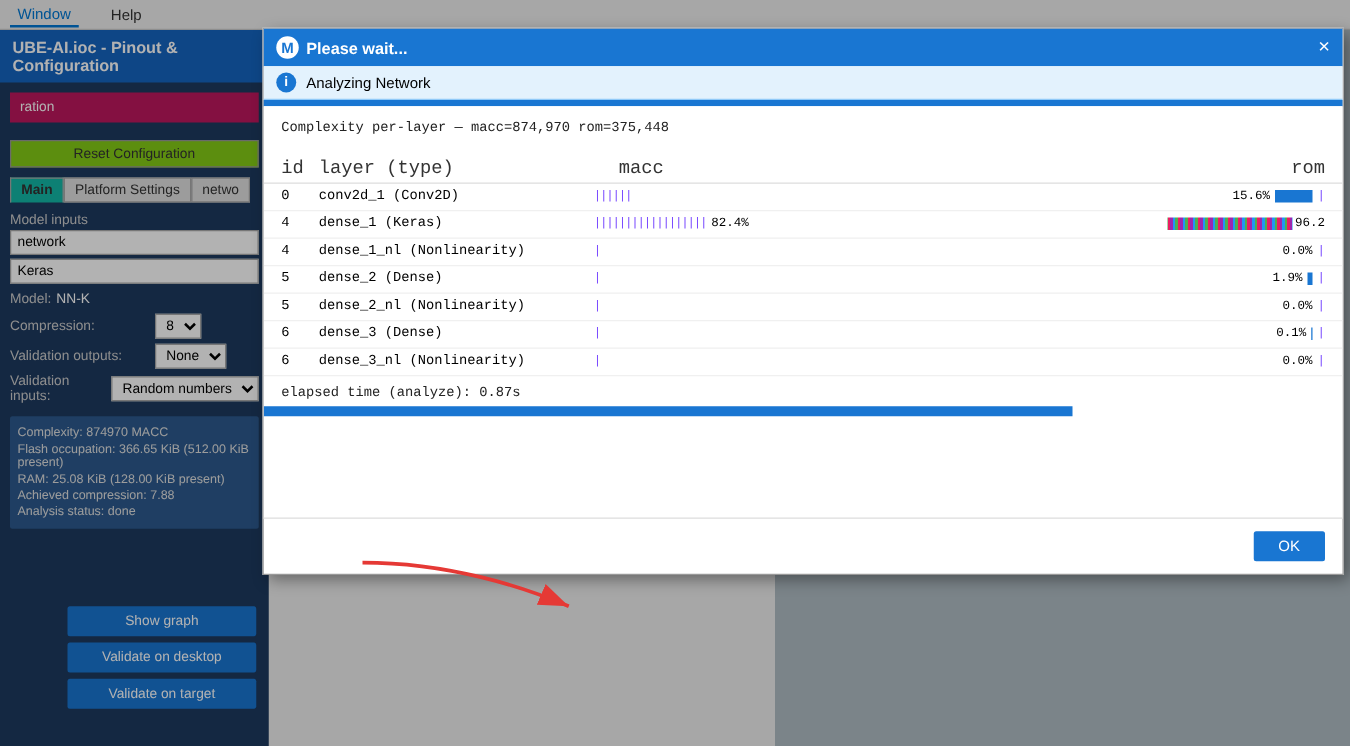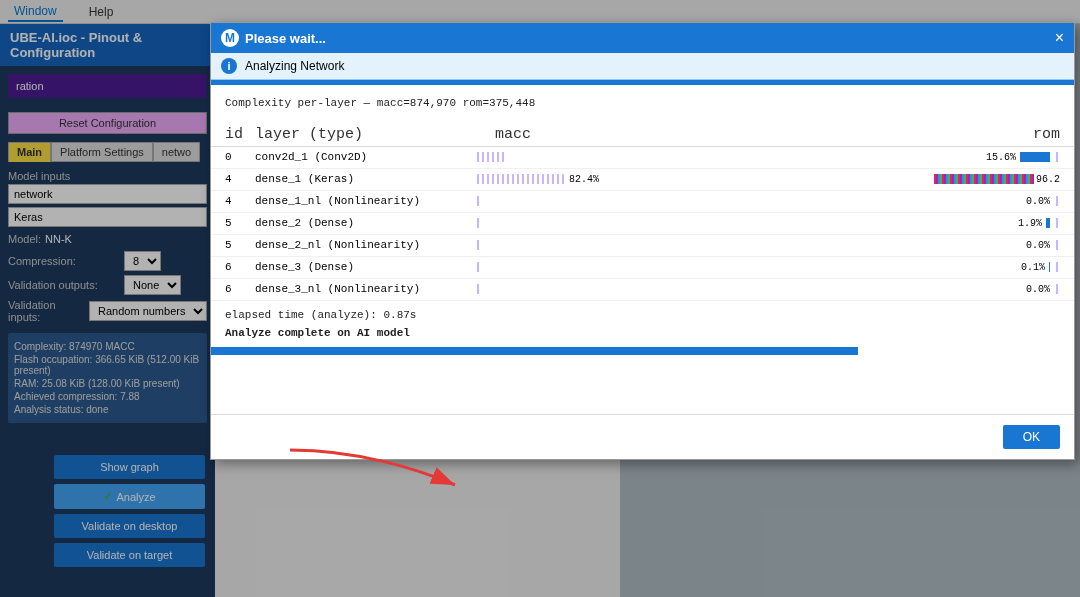--- a/index.html
+++ b/index.html
@@ -46,28 +46,28 @@
       font-size: 13px;
       font-weight: bold;
     }
 
     .sidebar-content {
       padding: 8px;
       color: white;
     }
 
     .sidebar-section {
-      background: #4c1d95;
+      background: #be185d;
       padding: 6px 8px;
       margin-bottom: 6px;
       font-size: 11px;
     }
 
     .reset-btn {
-      background: #f0abfc;
+      background: #84cc16;
       color: #333;
       border: 1px solid #999;
       padding: 4px 12px;
       margin: 8px 0;
       cursor: pointer;
       font-size: 11px;
       width: 100%;
     }
 
     .tabs-row {
@@ -77,21 +77,21 @@
 
     .tab {
       padding: 3px 8px;
       font-size: 11px;
       background: #e0e0e0;
       border: 1px solid #aaa;
       cursor: pointer;
       color: #333;
     }
     .tab.active {
-      background: #fde047;
+      background: #14b8a6;
       border-bottom: none;
       font-weight: bold;
     }
 
     .input-group { margin-bottom: 6px; }
     .input-group label { color: #ccc; font-size: 11px; display: block; margin-bottom: 2px; }
     .input-box {
       width: 100%;
       padding: 3px 5px;
       font-size: 11px;
@@ -397,21 +397,20 @@
       <div class="stat-line">Complexity: 874970 MACC</div>
       <div class="stat-line">Flash occupation: 366.65 KiB (512.00 KiB present)</div>
       <div class="stat-line">RAM: 25.08 KiB (128.00 KiB present)</div>
       <div class="stat-line">Achieved compression: 7.88</div>
       <div class="stat-line">Analysis status: done</div>
     </div>
   </div>
 
   <div style="position:absolute; bottom: 30px; left: 10px; width: 195px; display:flex; flex-direction:column; gap:5px;">
     <button class="action-btn">Show graph</button>
-    <button class="action-btn active-btn">Analyze</button>
     <button class="action-btn">Validate on desktop</button>
     <button class="action-btn">Validate on target</button>
   </div>
 </div>
 
 <div class="arrow-container">
   <svg width="200" height="60" xmlns="http://www.w3.org/2000/svg">
     <defs>
       <marker id="arrowhead" markerWidth="8" markerHeight="6" refX="8" refY="3" orient="auto">
         <polygon points="0 0, 8 3, 0 6" fill="#e53935"></polygon>
@@ -536,22 +535,19 @@
       </div>
       <div style="width:200px; display:flex; align-items:center; justify-content:flex-end; gap:4px;">
         <span style="font-size:10px;">0.0%</span>
         <span style="color:#7c4dff; font-size:10px;">|</span>
       </div>
     </div>
 
     <div class="elapsed-line">
       <span>elapsed time (analyze): 0.87s</span>
     </div>
-    <div class="complete-line">
-      <span>Analyze complete on AI model</span>
-    </div>
     <div class="progress-bottom"></div>
   </div>
 
   <div class="modal-footer">
     <button class="ok-btn">OK</button>
   </div>
 </div>
 
 </body></html>

